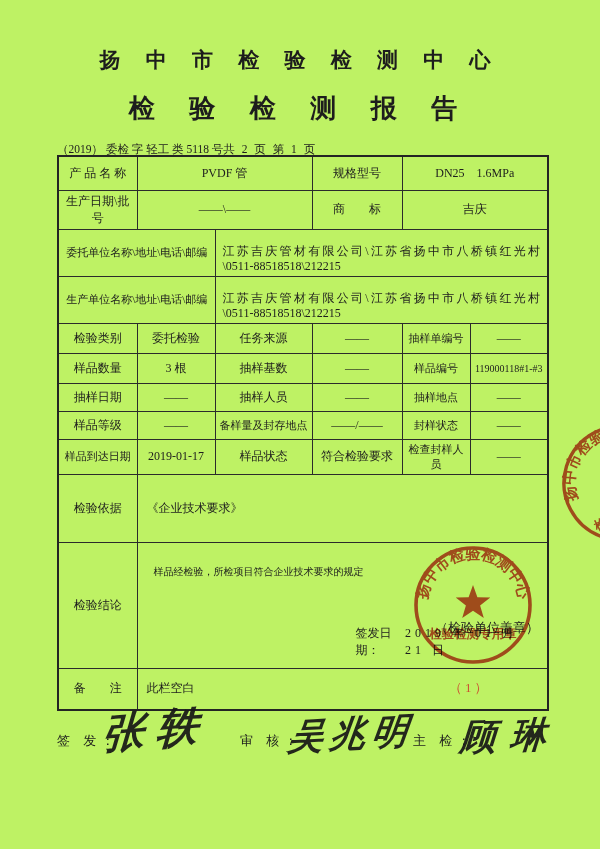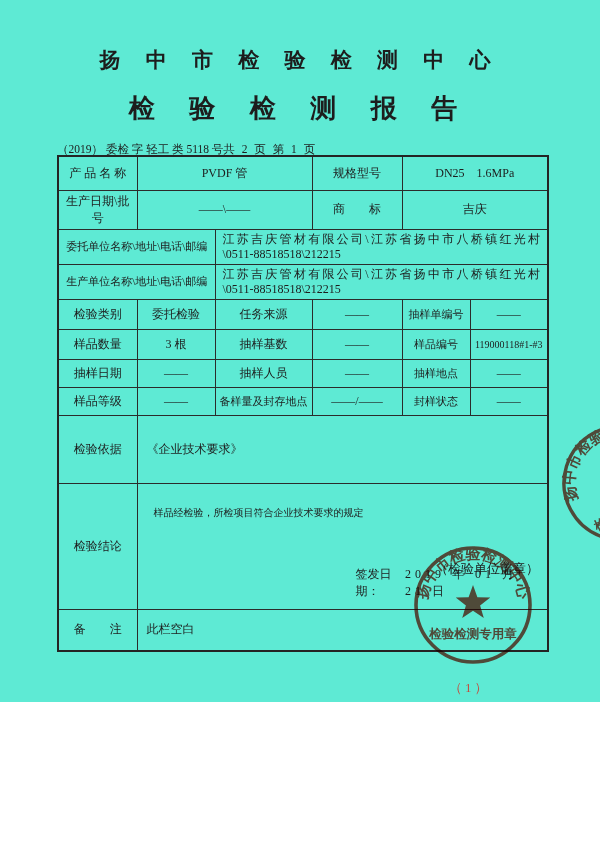--- a/index.html
+++ b/index.html
@@ -1,37 +1,37 @@
 <!DOCTYPE html>
 <html><head>
 <meta charset="utf-8">
 <style>
   * { margin:0; padding:0; box-sizing:border-box; }
   html,body { background:#ffffff; }
   .page {
-    position:relative; width:600px; height:702px; margin:0 auto;
-    background:#5eead4; overflow:hidden;
+    position:relative; width:600px; height:849px; margin:0 auto;
+    background:#bef264; overflow:hidden;
     font-family:"Liberation Serif","DejaVu Serif",serif; color:#1d1d1d;
   }
   .org-title { padding-top:46px; text-align:center; font-size:21px; font-weight:bold; letter-spacing:10px; }
   .report-title { margin-top:17px; text-align:center; font-size:26px; font-weight:bold; letter-spacing:14px; }
   .ref-row { display:flex; justify-content:flex-start; margin:16px 55px 0 57px; font-size:11.5px; }
   .ref-row .pages { letter-spacing:2px; }
 
   table.report {
     position:absolute; left:57px; top:155px; width:490px;
     border-collapse:collapse; border:2.5px solid #242424;
     table-layout:fixed;
   }
   td { border:1px solid #2b2b2b; font-size:12px; text-align:center; vertical-align:middle; padding:2px 4px; overflow:hidden; }
   td.left { text-align:left; padding-left:9px; }
   td.small { font-size:11px; letter-spacing:0; }
   td.tiny { font-size:10px; padding:2px 1px; }
   .company-cell { text-align:left; padding:2px 7px; font-size:12px; line-height:1.25; }
-  .company-l1 { display:block; text-align:justify; text-align-last:justify; }
+  .company-l1 { display:block; text-align:justify; text-align-last:justify;margin-top:12px; }
   .company-l2 { display:block; }
   .concl-cell { position:relative; vertical-align:top; text-align:left; }
   .concl-text { padding:20px 8px 0 12px; font-size:10px; }
   .seal-note { position:absolute; top:76px; right:8px; font-size:13px; }
   .issue-line { position:absolute; bottom:9px; left:218px; right:8px; display:flex; justify-content:space-between; font-size:12px; }
   .issue-date { letter-spacing:4px; }
 
   .stamp { position:absolute; mix-blend-mode:multiply; opacity:.88; }
   .stamp-main { left:407px; top:539px; }
   .stamp-edge { left:551px; top:413px; }
@@ -118,20 +118,28 @@
       <td>——</td>
     </tr>
     <tr style="height:28px">
       <td>样品等级</td>
       <td>——</td>
       <td class="small">备样量及封存地点</td>
       <td>——/——</td>
       <td class="small">封样状态</td>
       <td>——</td>
     </tr>
+    <tr style="height:28px">
+      <td class="small">样品到达日期</td>
+      <td>2019-01-17</td>
+      <td>样品状态</td>
+      <td>符合检验要求</td>
+      <td class="small">检查封样人员</td>
+      <td>——</td>
+    </tr>
     <tr style="height:68px">
       <td>检验依据</td>
       <td colspan="5" class="left">《企业技术要求》</td>
     </tr>
     <tr style="height:126px">
       <td>检验结论</td>
       <td colspan="5" class="concl-cell">
         <div class="concl-text">样品经检验，所检项目符合企业技术要求的规定</div>
         <div class="seal-note">（检验单位盖章）</div>
         <div class="issue-line">

